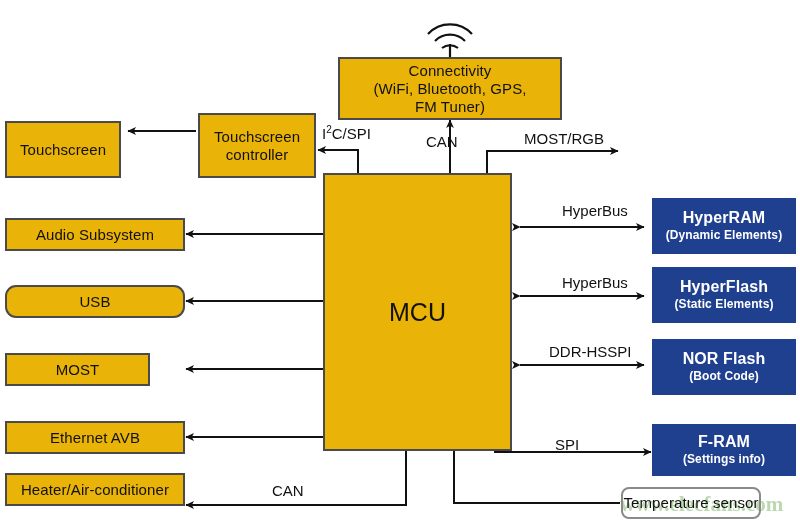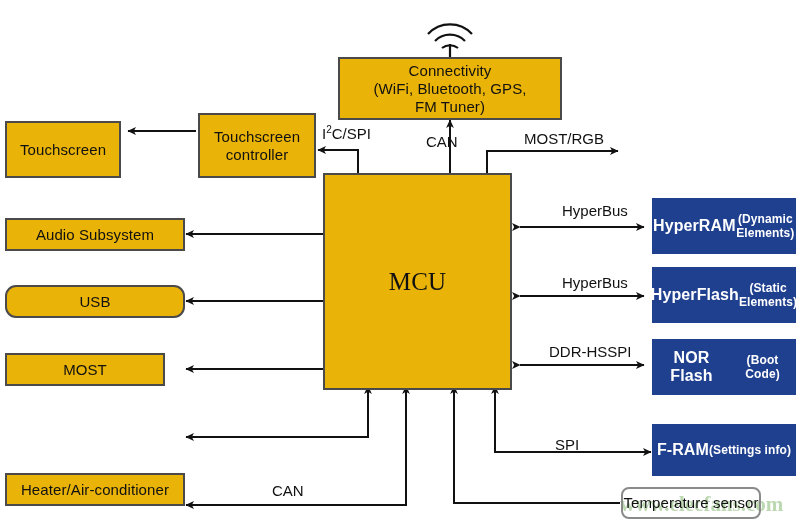--- a/index.html
+++ b/index.html
@@ -26,21 +26,21 @@
     letter-spacing:0.1px;
   }
   .box.mcu{
     border:2px solid #4a4a4a;
     font-size:25px;
   }
   .box.blue{
     background:#1f3f8f;
     border:1px solid #1f3f8f;
     color:#ffffff;
-    flex-direction:row;
+    flex-direction:column;
     font-weight:bold;
   }
   .blue .t1{font-size:16px;font-weight:bold;line-height:1.15;}
   .blue .t2{font-size:12px;font-weight:bold;line-height:1.15;margin-top:2px;}
   .box.sensor{
     border:2px solid #8a8a8a;
     background:transparent;
     font-size:15px;
     color:#111;
   }
@@ -143,30 +143,33 @@
   </div>
 
   <div class="box" style="left:5px;top:218px;width:180px;height:33px;">
     <span>Audio Subsystem</span>
   </div>
 
   <div class="box" style="left:5px;top:285px;width:180px;height:33px;border-radius:11px;">
     <span>USB</span>
   </div>
 
-  <div class="box" style="left:5px;top:353px;width:160px;height:33px;">
+  <div class="box" style="left:5px;top:353px;width:145px;height:33px;">
     <span>MOST</span>
   </div>
 
+  <div class="box" style="left:5px;top:421px;width:180px;height:33px;">
+    <span>Ethernet AVB</span>
+  </div>
 
   <div class="box" style="left:5px;top:473px;width:180px;height:33px;">
     <span>Heater/Air-conditioner</span>
   </div>
 
-  <div class="box mcu" style="left:323px;top:173px;width:189px;height:217px;font-family:Liberation Serif, serif;">
+  <div class="box mcu" style="left:323px;top:173px;width:189px;height:278px;">
     <span>MCU</span>
   </div>
 
 
   <div class="box blue" style="left:652px;top:198px;width:144px;height:56px;">
     <span class="t1">HyperRAM</span>
     <span class="t2">(Dynamic Elements)</span>
   </div>
 
   <div class="box blue" style="left:652px;top:339px;width:144px;height:56px;">

